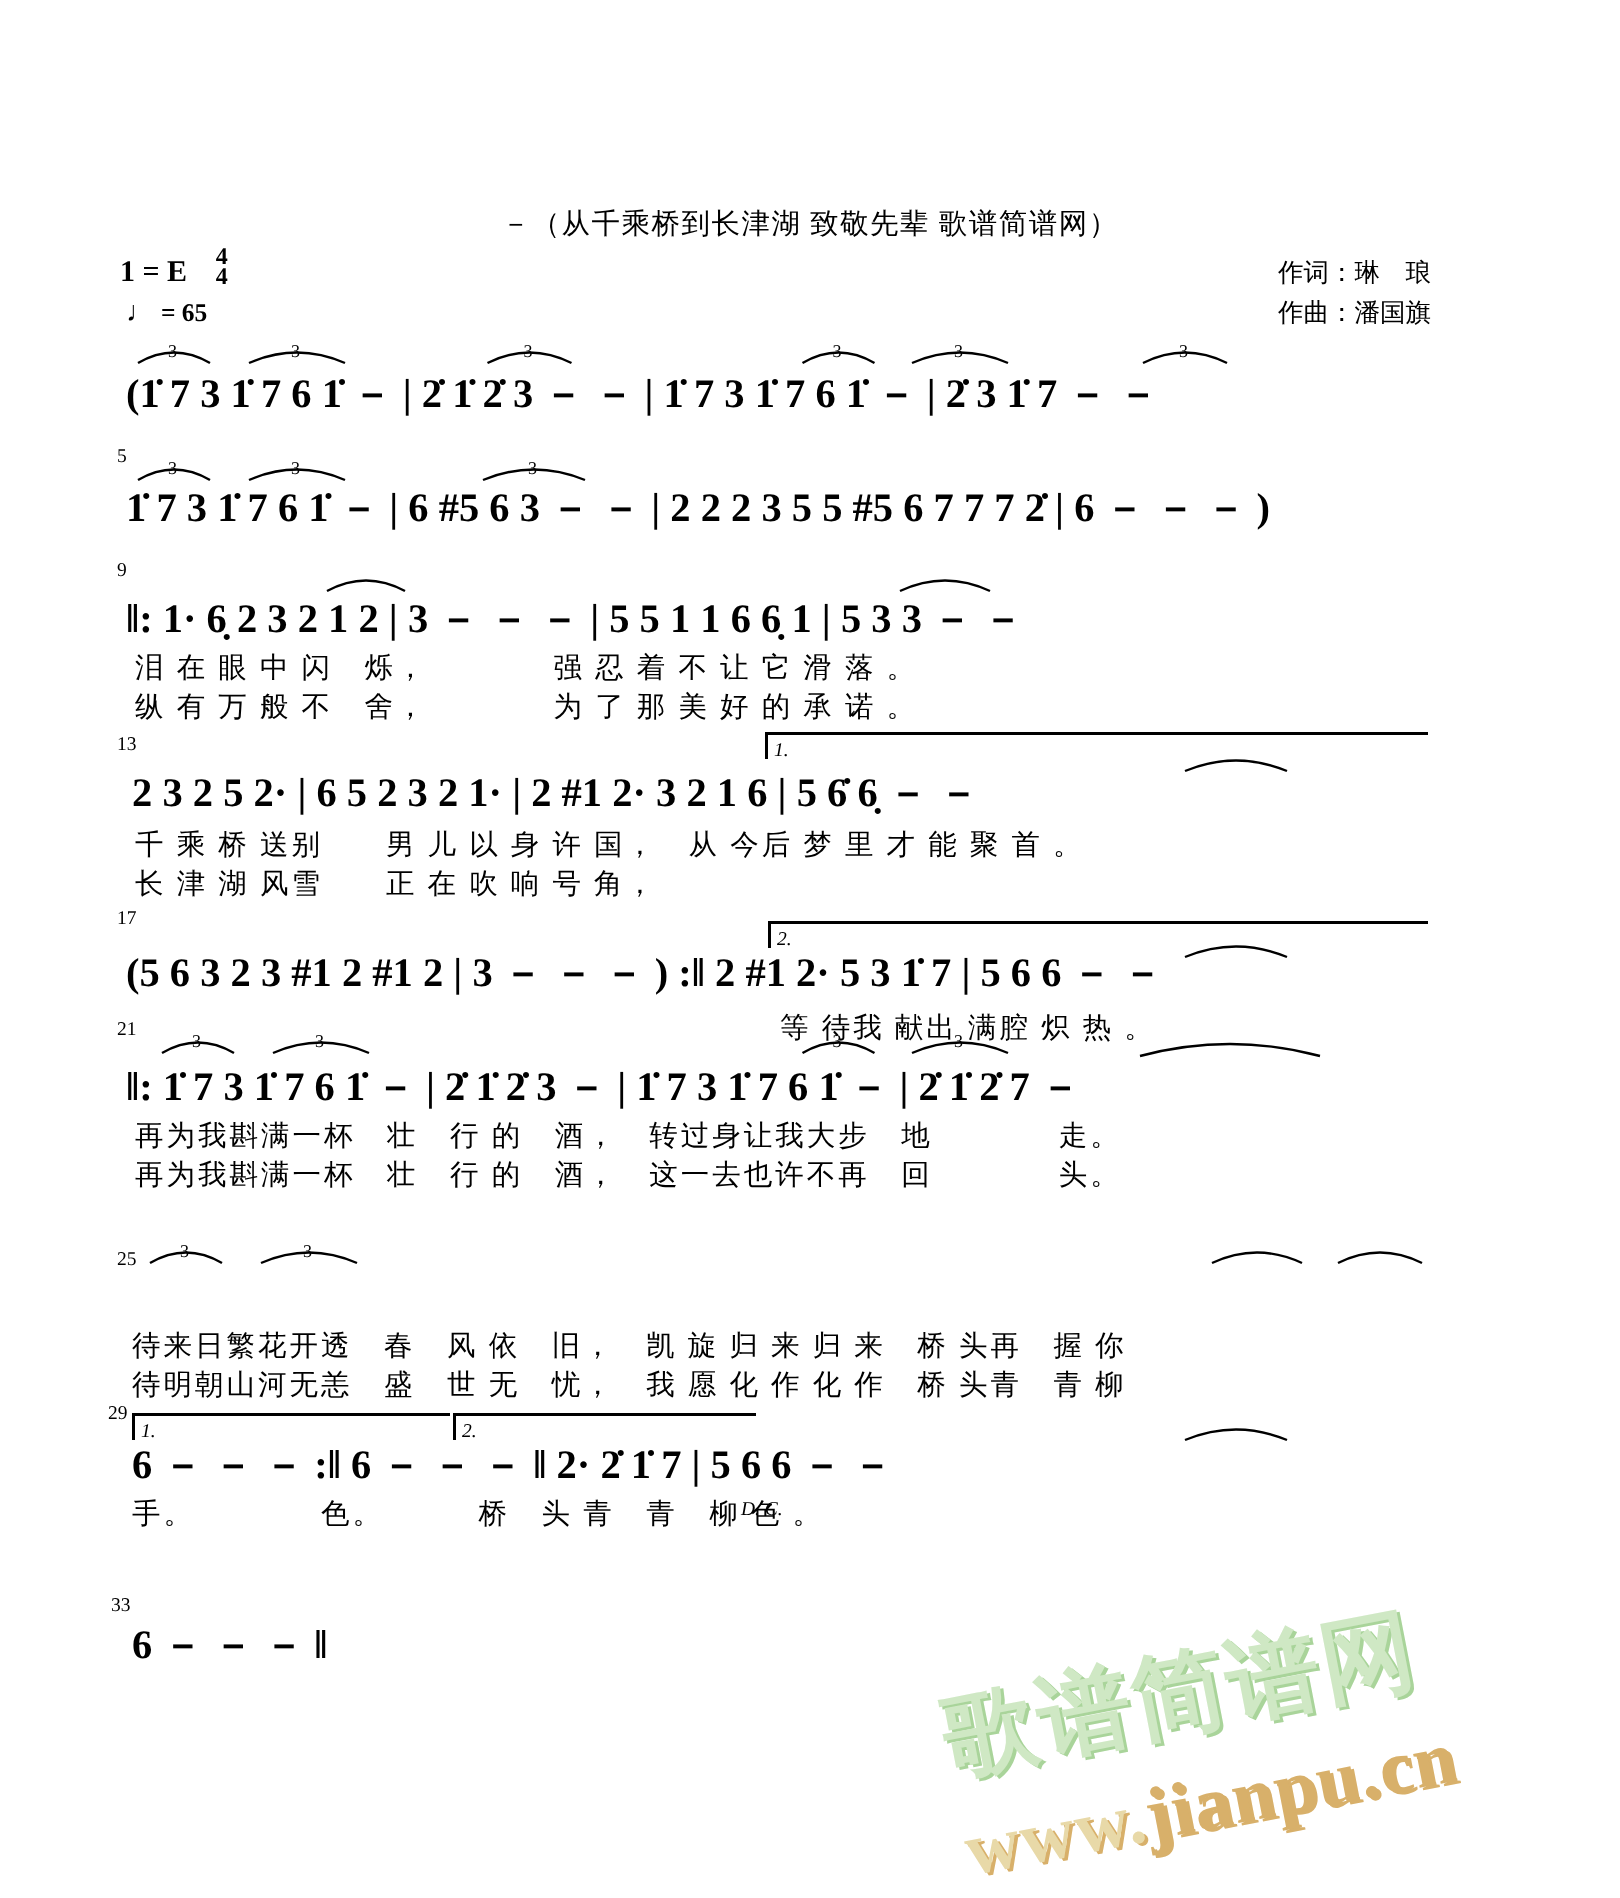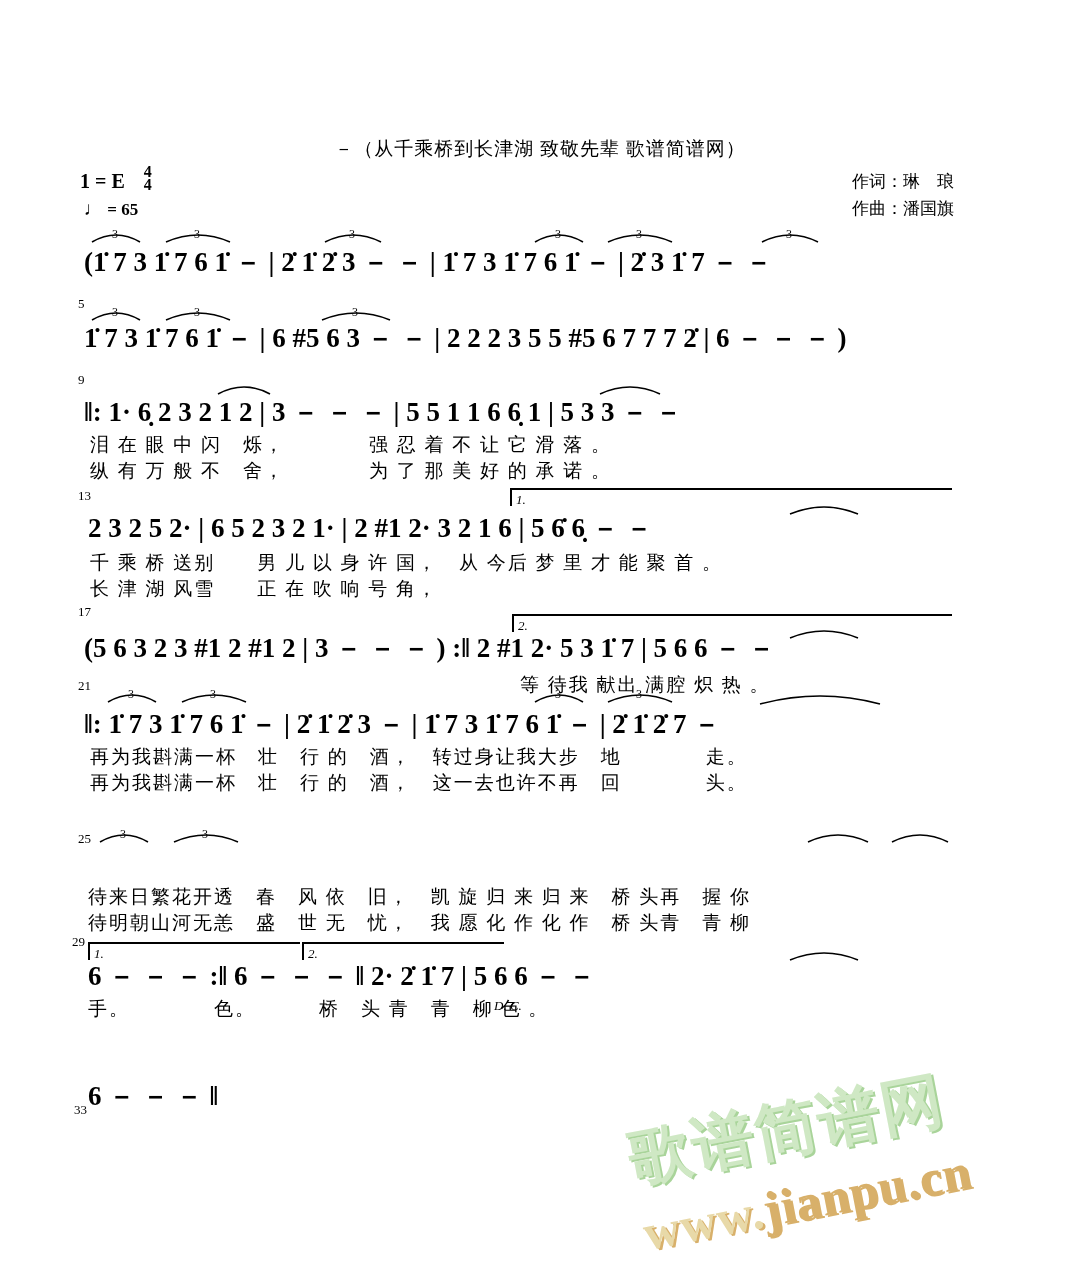--- a/index.html
+++ b/index.html
@@ -209,21 +209,21 @@
       </div>
     <svg class="ov" width="1080" height="96">
       <path d="M790,26 Q824,12 858,26" fill="none" stroke="#000" stroke-width="1.6"></path>
     </svg>
     <div class="notes" style="left:88px;top:24px;">6 － － － :‖ 6 － － － ‖ 2·  2̇ 1̇  7 | 5 6  6 － －</div>
     <div class="lyr" style="left:88px;top:62px;">手。　　　　色。　　　桥　头 青　青　柳 色 。</div>
     <div class="measnum" style="left:494px;top:64px;font-style:italic;">D. C.</div>
   </div>
 
   <div class="sys" style="top:1062px;height:60px;">
-    <div class="measnum" style="left:74px;top:0px;margin-top:40px;">33</div>
+    <div class="measnum" style="left:74px;top:0px;">33</div>
     <div class="notes" style="left:88px;top:16px;">6  －  －  －  ‖</div>
   </div>
 
   <div class="wm">
     <div class="l1">歌谱简谱网</div>
     <div class="l2">
       <span>www.</span><span class="cn">jianpu.cn</span>
     </div>
   </div>
 

